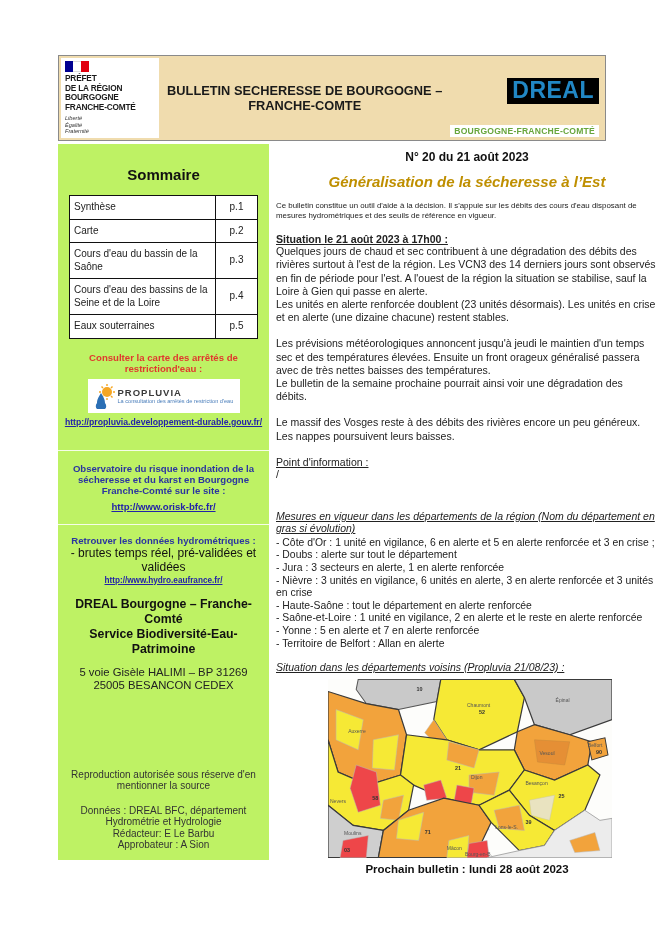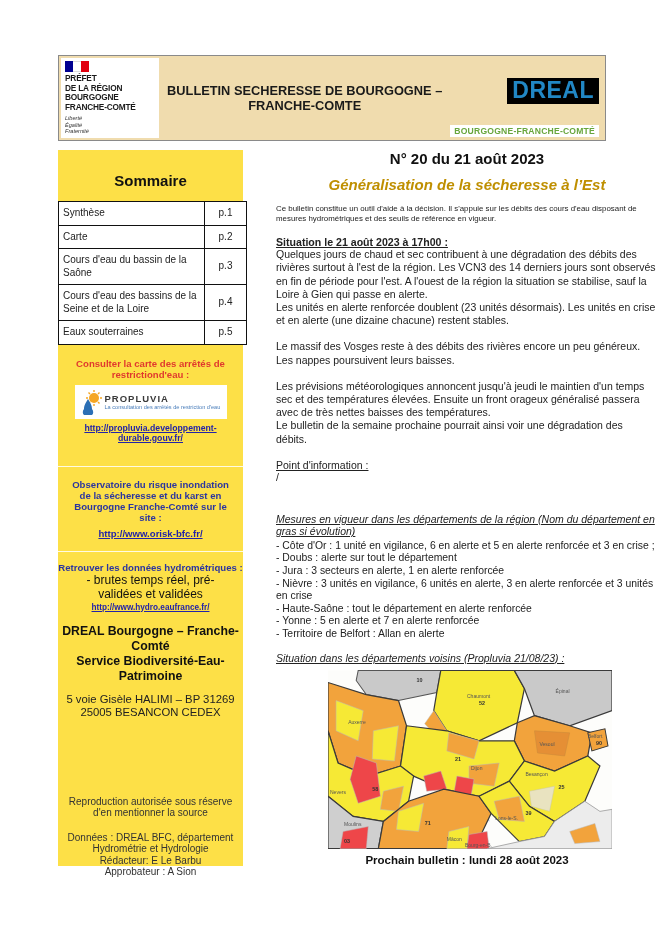--- a/index.html
+++ b/index.html
@@ -24,22 +24,22 @@
   .flag .r { background: #e1000f; }
   .prefet-lines { font-weight: bold; font-size: 8.3px; line-height: 9.6px; color: #1a1a1a; letter-spacing: -0.2px; }
   .motto { font-style: italic; font-size: 5.6px; line-height: 6.5px; margin-top: 3px; color: #333; }
   .header-title { flex: 1; text-align: center; font-weight: bold; font-size: 12.8px; color: #1a1a1a; padding: 0 4px; }
   .dreal-box { flex: 0 0 auto; display: flex; flex-direction: column; align-items: flex-end; margin-top: 18px; }
   .dreal-word { background: #000000; padding: 0 5px 2px 5px; font-weight: bold; font-size: 23px; line-height: 24px; letter-spacing: 0.5px; color: #2187c5; }
   .dreal-region { background: #ffffff; margin-top: 21px; padding: 1px 4px; font-weight: bold; font-size: 8.6px; color: #67a63c; letter-spacing: 0.2px; }
 
   
   .sidebar {
-    position: absolute; left: 58px; top: 150px; width: 185px; height: 716px;
-    background: #fde047; text-align: center;
+    position: absolute; left: 58px; top: 144px; width: 211px; height: 716px;
+    background: #bef264; text-align: center;
   }
   .sommaire-title { font-weight: bold; font-size: 15px; padding-top: 22px; color: #111; }
   .toc { width: 189px; margin: 12px auto 0 auto; border-collapse: collapse; background: #fff; }
   .toc td { border: 1.6px solid #111; font-size: 10px; line-height: 12.5px; padding: 5px 4px; text-align: left; }
   .toc td.pg { width: 42px; text-align: center; }
   .consult-text { color: #e0392e; font-weight: bold; font-size: 9.6px; line-height: 11.5px; margin-top: 13px; padding: 0 14px; }
   .propluvia { width: 152px; height: 34px; background: #ffffff; margin: 4px auto 0 auto; display: flex; align-items: center; padding: 2px 4px; text-align: left; }
   .propluvia-txt .nm { font-weight: bold; font-size: 9.5px; letter-spacing: 1px; color: #3a3a3a; }
   .propluvia-txt .sub { font-size: 5.6px; line-height: 6.2px; color: #4a7ebb; }
   .link { color: #2323a8; font-weight: bold; text-decoration: underline; }
@@ -50,21 +50,21 @@
   .hydro-title { color: #2b35a0; font-weight: bold; font-size: 9.6px; margin-top: 10px; }
   .hydro-text { color: #111; font-size: 12px; line-height: 14.5px; padding: 0 10px; }
   .sb-link3 { display: block; font-size: 8.2px; margin-top: 1px; }
   .dreal-addr1 { font-weight: bold; font-size: 12.3px; line-height: 15px; margin-top: 12px; color: #111; }
   .dreal-addr2 { font-size: 11.3px; line-height: 13.5px; margin-top: 9px; color: #222; }
   .credits { font-size: 10px; line-height: 11.5px; color: #333; margin-top: 76px; padding: 0 6px; }
   .credits .blk2 { margin-top: 13px; }
 
   
   .main { position: absolute; left: 276px; top: 148px; width: 382px; }
-  .issue-number { text-align: center; font-weight: bold; font-size: 15px; color: #111; margin-top: 2px; }
+  .issue-number { text-align: center; font-weight: bold; font-size: 12px; color: #111; margin-top: 2px; }
   .headline { text-align: center; font-weight: bold; font-style: italic; font-size: 15px; color: #bf8f00; margin-top: 9px; }
   .intro { font-size: 7.9px; line-height: 9.6px; color: #222; margin-top: 11px; padding-right: 6px; }
   .h-underline { text-decoration: underline; }
   .situation-title { font-weight: bold; font-size: 10.6px; margin-top: 13px; }
   .para { font-size: 10.5px; line-height: 13.2px; margin-top: 0; padding-right: 2px; }
   .para + .para { margin-top: 13px; }
   .point-title { font-size: 10.5px; margin-top: 13px; }
   .point-val { font-size: 10.5px; line-height: 13px; }
   .mesures-title { font-style: italic; font-size: 10.5px; line-height: 12.5px; margin-top: 29px; }
   .mesures-list { font-size: 10.4px; line-height: 12.6px; margin-top: 2px; }
@@ -177,35 +177,36 @@
 </div>
 
 <div class="main">
   <div class="issue-number">N° 20 du 21 août 2023</div>
   <div class="headline">Généralisation de la sécheresse à l’Est</div>
   <div class="intro">Ce bulletin constitue un outil d'aide à la décision. Il s'appuie sur les débits des cours d'eau disposant de mesures hydrométriques et des seuils de référence en vigueur.</div>
 
   <div class="situation-title h-underline">Situation le 21 août 2023 à 17h00 :</div>
   <div class="para pre">Quelques jours de chaud et sec contribuent à une dégradation des débits des rivières surtout à l'est de la région. Les VCN3 des 14 derniers jours sont observés en fin de période pour l'est. A l'ouest de la région la situation se stabilise, sauf la Loire à Gien qui passe en alerte.
 Les unités en alerte renforcée doublent (23 unités désormais). Les unités en crise et en alerte (une dizaine chacune) restent stables.</div>
+  <div class="para pre">Les prévisions météorologiques annoncent jusqu'à jeudi le maintien d'un temps sec et des températures élevées. Ensuite un front orageux généralisé passera avec de très nettes baisses des températures.
+Le bulletin de la semaine prochaine pourrait ainsi voir une dégradation des débits.</div>
   <div class="para pre">Le massif des Vosges reste à des débits des rivières encore un peu généreux.
 Les nappes poursuivent leurs baisses.</div>
-  <div class="para pre">Les prévisions météorologiques annoncent jusqu'à jeudi le maintien d'un temps sec et des températures élevées. Ensuite un front orageux généralisé passera avec de très nettes baisses des températures.
-Le bulletin de la semaine prochaine pourrait ainsi voir une dégradation des débits.</div>
 
   <div class="point-title h-underline">Point d'information :</div>
   <div class="point-val">/</div>
 
   <div class="mesures-title h-underline">Mesures en vigueur dans les départements de la région (Nom du département en gras si évolution)</div>
   <div class="mesures-list">
     <div>- Côte d'Or : 1 unité en vigilance, 6 en alerte et 5 en alerte renforcée et 3 en crise ;</div>
     <div>- Doubs : alerte sur tout le département</div>
     <div>- Jura : 3 secteurs en alerte, 1 en alerte renforcée</div>
     <div>- Nièvre : 3 unités en vigilance, 6 unités en alerte, 3 en alerte renforcée et 3 unités en crise</div>
     <div>- Haute-Saône : tout le département en alerte renforcée</div>
+    <div>- Saône-et-Loire : 1 unité en vigilance, 2 en alerte et le reste en alerte renforcée</div>
     <div>- Yonne : 5 en alerte et 7 en alerte renforcée</div>
     <div>- Territoire de Belfort : Allan en alerte</div>
   </div>
 
   <div class="voisins-title h-underline">Situation dans les départements voisins (Propluvia 21/08/23) :</div>
 
   <div class="map-wrap">
     <svg width="284" height="179" viewBox="0 0 282 177">
       <rect x="0" y="0" width="282" height="177" fill="#fdfdfb"></rect>
 

